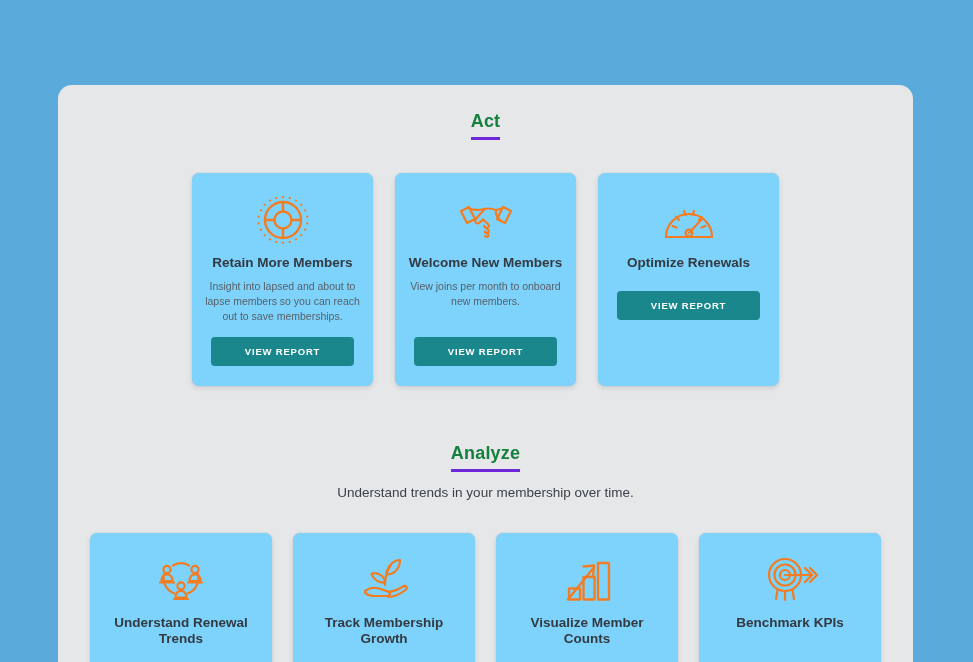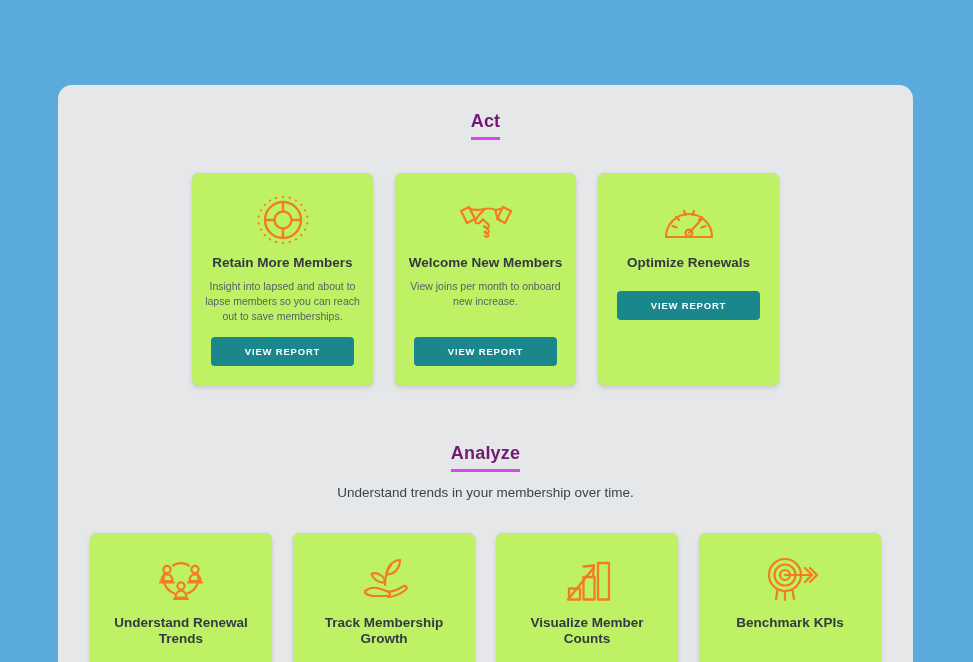--- a/index.html
+++ b/index.html
@@ -20,42 +20,42 @@
   }
 
   .section { width: 100%; }
 
   .section-header { text-align: center; }
 
   .section-title {
     display: inline-block;
     font-size: 18px;
     font-weight: bold;
-    color: #701a75;
+    color: #15803d;
     letter-spacing: .2px;
     padding-bottom: 5px;
-    border-bottom: 3px solid #d946ef;
+    border-bottom: 3px solid #6d28d9;
   }
 
   .section-sub {
     margin-top: 13px;
     font-size: 13.5px;
     color: #3a4249;
     text-align: center;
   }
 
   .card-row {
     display: flex;
     justify-content: center;
   }
   .card-row.top { margin-top: 33px; gap: 22px; }
   .card-row.bottom { margin-top: 33px; gap: 21px; }
 
   .card {
-    background: #bef264;
+    background: #7dd3fc;
     border-radius: 7px;
     box-shadow: 0 2px 5px rgba(70,80,90,.17), 0 0 1px rgba(70,80,90,.25);
     text-align: center;
     display: flex;
     flex-direction: column;
     align-items: center;
   }
   .card.top   { width: 181px; padding: 18px 10px 20px; min-height: 174px; }
   .card.bottom{ width: 182px; padding: 18px 10px 20px; min-height: 175px; }
 
@@ -160,21 +160,21 @@
             <path d="M54 16 L46 12 L40 24 L48 28 Z"></path>
             <path d="M12 13.5 C18 16 23 15 27 14 C31 13 35 13.5 39 15 L45 13.5"></path>
             <path d="M27 15 C24 18 21 21 19 24 C17.5 26 18.5 28.5 20.5 28.5 C22 28.5 24 26.5 26 24.5"></path>
             <path d="M26 24.5 L31 29 C32.5 30.5 32 33 30 33 C29 33 28 32.2 27 31.3"></path>
             <path d="M27.5 31.5 L31 34.8 C32.3 36 31.9 38.2 30.1 38.2 C29.2 38.2 28.4 37.6 27.6 36.9"></path>
             <path d="M28.5 37 L30.8 39.2 C31.9 40.2 31.4 42 29.9 42 C29.2 42 28.6 41.6 28 41"></path>
             <path d="M39 15 C38 19 40 22 43 25"></path>
           </svg>
         </div>
         <div class="card-title">Welcome New Members</div>
-        <div class="card-desc">View joins per month to onboard new increase.</div>
+        <div class="card-desc">View joins per month to onboard new members.</div>
         <button class="view-report-btn">VIEW REPORT</button>
       </div>
 
       <div class="card top">
         <div class="card-icon">
           <svg width="56" height="50" viewBox="0 0 56 50" fill="none" stroke="#f47c20" stroke-width="2.2" stroke-linecap="round">
             <path d="M5 42 A23 23 0 1 1 51 42"></path>
             <line x1="5" y1="42" x2="51" y2="42"></line>
             <line x1="11.5" y1="31" x2="15.5" y2="32.5"></line>
             <line x1="15" y1="22" x2="18" y2="25"></line>

